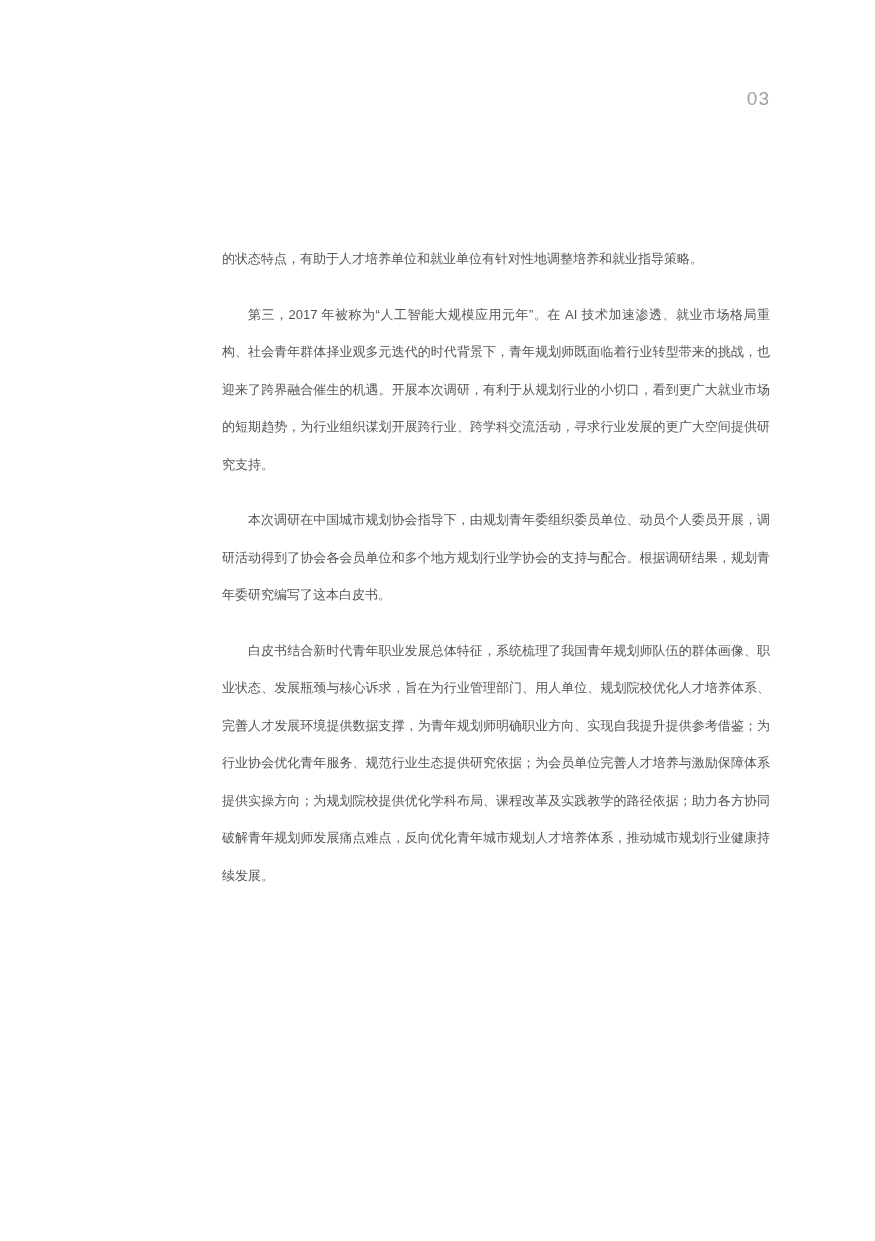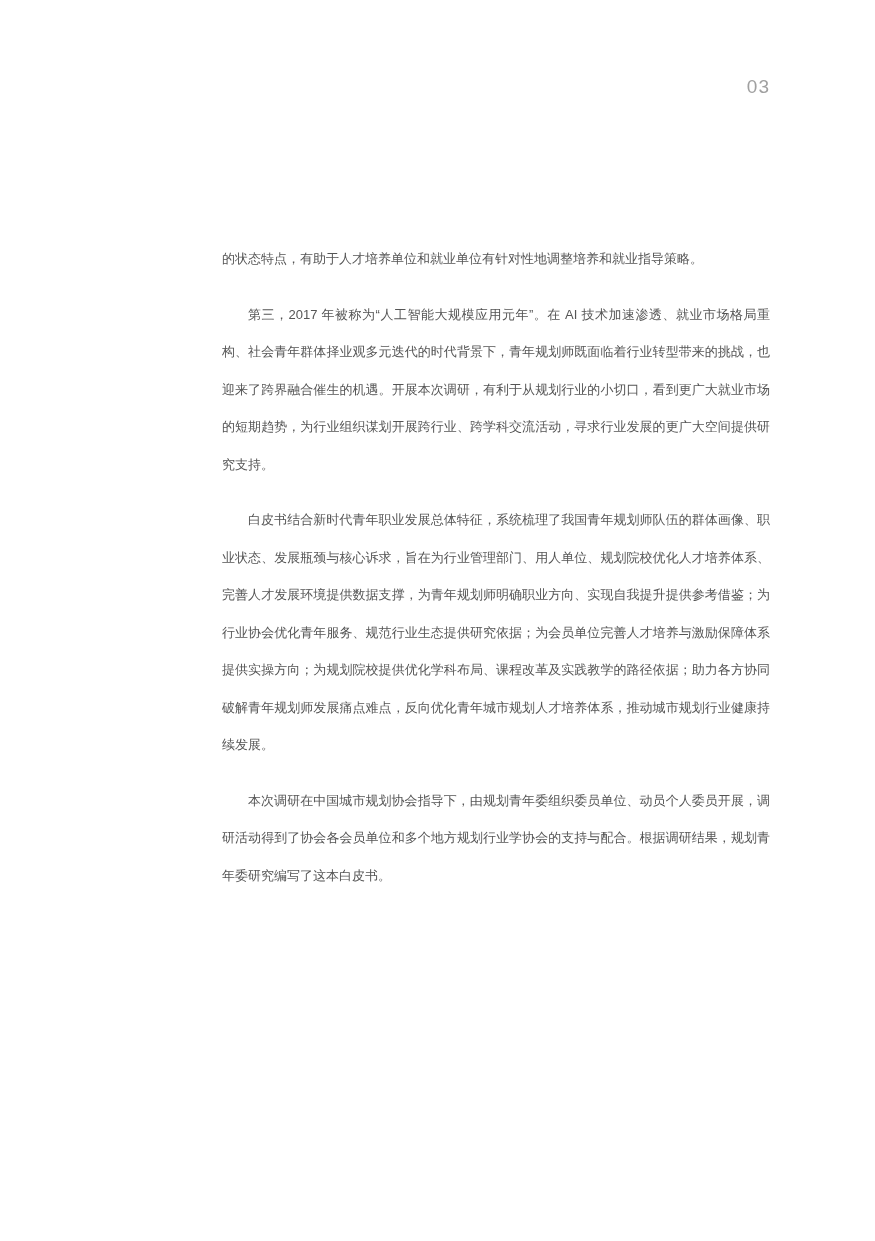--- a/index.html
+++ b/index.html
@@ -11,21 +11,21 @@
   .page {
     position: relative;
     width: 875px;
     height: 1241px;
     background: var(--bg, #ffffff);
     overflow: hidden;
     font-family: "Liberation Sans", "DejaVu Sans", sans-serif;
   }
   .page-number {
     position: absolute;
-    top: 76px;
+    top: 88px;
     right: 105px;
     font-size: 19px;
     letter-spacing: 1px;
     color: var(--pagenum, #a0a0a0);
     font-weight: 300;
   }
   .content {
     position: absolute;
     left: 222px;
     top: 240px;
@@ -49,17 +49,17 @@
 </head>
 <body>
 
 <div class="page">
 
   <div class="page-number">03</div>
 
   <div class="content">
     <p>的状态特点，有助于人才培养单位和就业单位有针对性地调整培养和就业指导策略。</p>
     <p class="indent">第三，2017 年被称为“人工智能大规模应用元年”。在 AI 技术加速渗透、就业市场格局重构、社会青年群体择业观多元迭代的时代背景下，青年规划师既面临着行业转型带来的挑战，也迎来了跨界融合催生的机遇。开展本次调研，有利于从规划行业的小切口，看到更广大就业市场的短期趋势，为行业组织谋划开展跨行业、跨学科交流活动，寻求行业发展的更广大空间提供研究支持。</p>
+    <p class="indent">本次调研在中国城市规划协会指导下，由规划青年委组织委员单位、动员个人委员开展，调研活动得到了协会各会员单位和多个地方规划行业学协会的支持与配合。根据调研结果，规划青年委研究编写了这本白皮书。</p>
     <p class="indent">白皮书结合新时代青年职业发展总体特征，系统梳理了我国青年规划师队伍的群体画像、职业状态、发展瓶颈与核心诉求，旨在为行业管理部门、用人单位、规划院校优化人才培养体系、完善人才发展环境提供数据支撑，为青年规划师明确职业方向、实现自我提升提供参考借鉴；为行业协会优化青年服务、规范行业生态提供研究依据；为会员单位完善人才培养与激励保障体系提供实操方向；为规划院校提供优化学科布局、课程改革及实践教学的路径依据；助力各方协同破解青年规划师发展痛点难点，反向优化青年城市规划人才培养体系，推动城市规划行业健康持续发展。</p>
-    <p class="indent">本次调研在中国城市规划协会指导下，由规划青年委组织委员单位、动员个人委员开展，调研活动得到了协会各会员单位和多个地方规划行业学协会的支持与配合。根据调研结果，规划青年委研究编写了这本白皮书。</p>
   </div>
 
 </div>
 
 </body></html>

